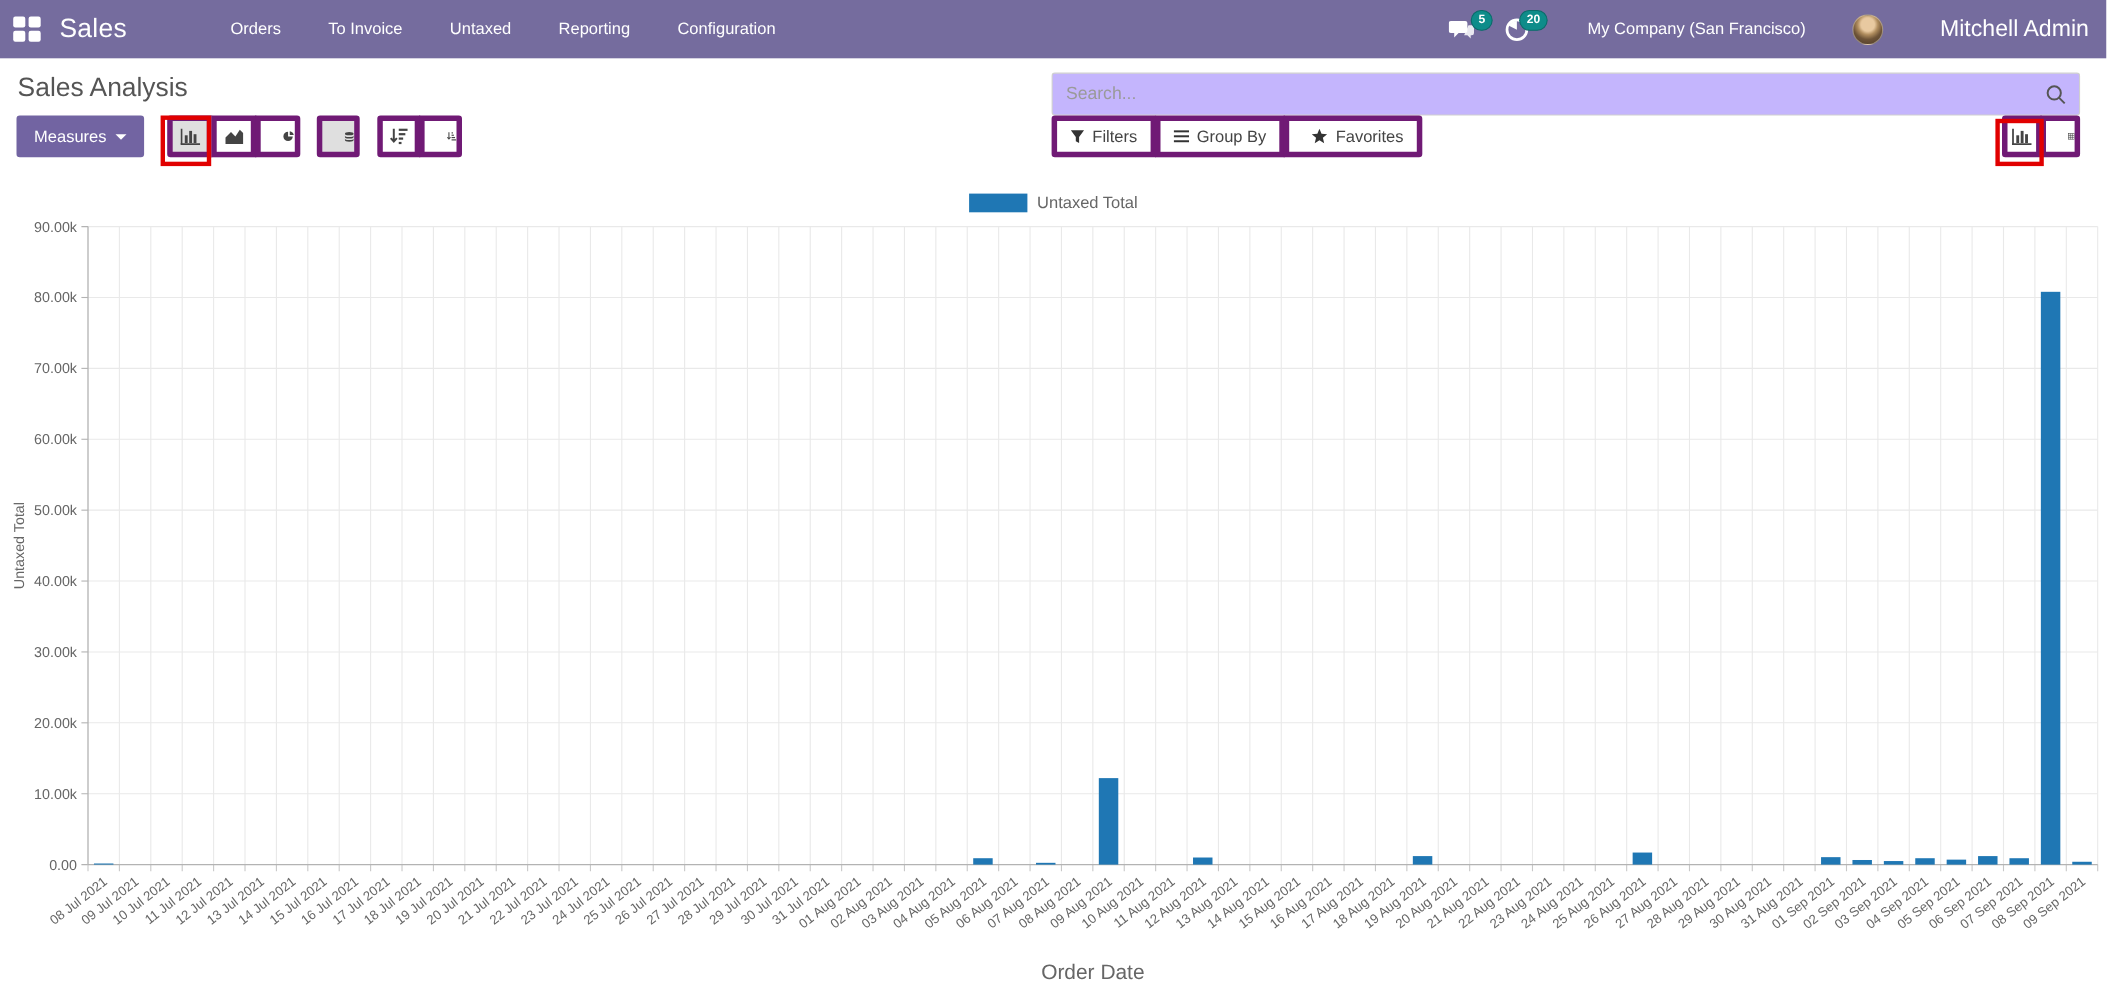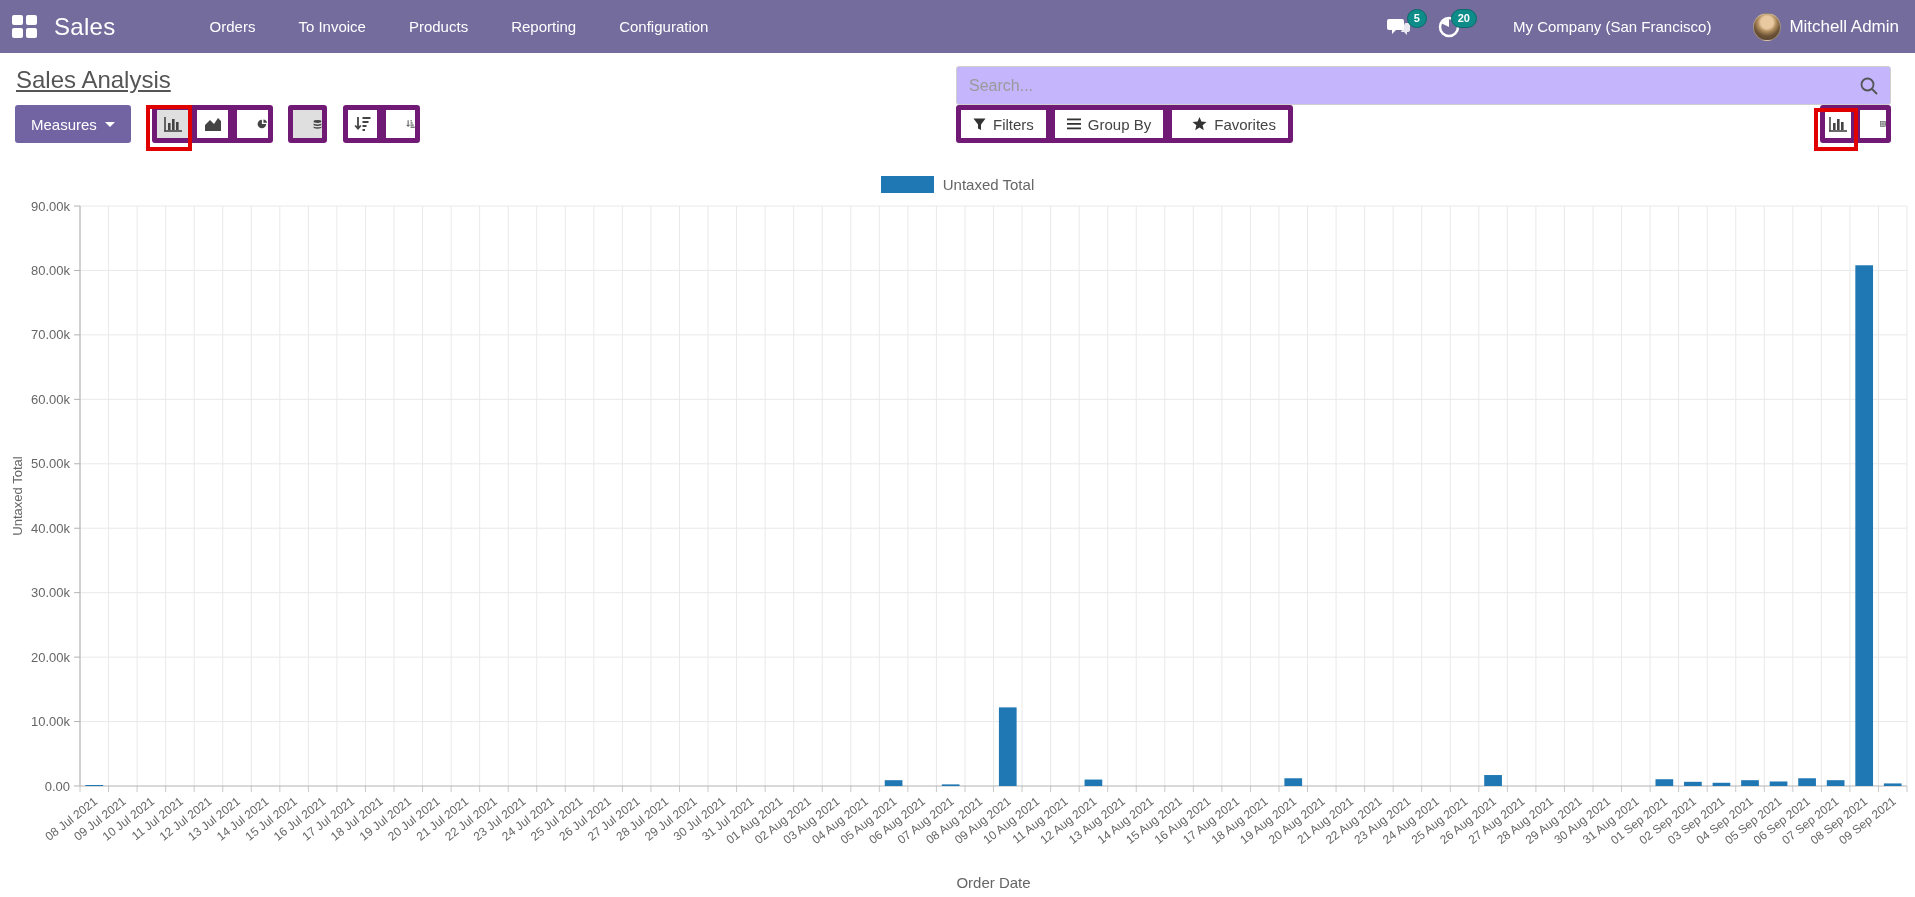--- a/index.html
+++ b/index.html
@@ -35,24 +35,24 @@
     background: var(--badge-bg, #0E8C8A); border:1px solid #0A6B69;
     color:#fff; font-size:11px; font-weight:bold; line-height:1;
     border-radius:10px; padding:3px 6px;
   }
   .company-name { font-size:15px; margin:0 42px 0 26px; cursor:pointer; }
   .avatar {
     width:28px; height:28px; border-radius:50%; margin-right:8px; cursor:pointer;
     background: radial-gradient(circle at 50% 32%, #e8c9a0 0 28%, #b08d5e 42%, #6d5337 62%, #4a3826 100%);
     border:1px solid rgba(255,255,255,.35);
   }
-  .user-name { font-size:17px; cursor:pointer; }
+  .user-name { font-size:21px; cursor:pointer;margin-left:44px; }
 
   
-  .page-title { position:absolute; left:16px; top:66px; font-size:24px; color:#555;text-decoration:underline; }
+  .page-title { position:absolute; left:16px; top:66px; font-size:24px; color:#555; }
   .search-box {
     position:absolute; left:956px; top:66px; width:935px; height:39px;
     border:1px solid #cfcfcf; border-radius:3px; background:#c4b5fd;
   }
   .search-box input {
     width:100%; height:100%; border:none; outline:none; background:transparent;
     padding:0 40px 0 12px; font-size:16px; font-family:inherit; color:#333;
   }
   .search-box input::placeholder { color:#9a9a9a; }
   .search-glass { position:absolute; right:10px; top:8px; cursor:pointer; }
@@ -88,39 +88,39 @@
   .legend-swatch { width:53px; height:17px; background:#1F77B4; }
   .legend-label { font-size:15px; color:#666; }
 
   .y-axis-title {
     position:absolute; left:10px; top:496px; white-space:nowrap;
     transform: rotate(-90deg) translateX(-50%); transform-origin:0 0;
     font-size:13px; color:#666;
   }
   .x-axis-title {
     position:absolute; left:80px; width:1827px; top:874px; text-align:center;
-    font-size:15px; color:#666;
+    font-size:19px; color:#666;
   }
   #chart-svg { position:absolute; left:0; top:160px; }
 </style>
 </head>
 <body>
 
 <div class="navbar">
   <div class="apps-icon">
     <span></span>
       <span></span>
       <span></span>
       <span></span>
   </div>
   <div class="brand">Sales</div>
   <div class="menu">
     <div class="menu-item">Orders</div>
     <div class="menu-item">To Invoice</div>
-    <div class="menu-item">Products</div>
+    <div class="menu-item">Untaxed</div>
     <div class="menu-item">Reporting</div>
     <div class="menu-item">Configuration</div>
   </div>
   <div class="nav-right">
     <div class="nav-icon-wrap">
       <svg width="24" height="22" viewBox="0 0 24 22">
         <path d="M2 3 h13 a2 2 0 0 1 2 2 v7 a2 2 0 0 1 -2 2 h-6 l-4 4 v-4 h-3 a2 2 0 0 1 -2 -2 v-7 a2 2 0 0 1 2 -2 z" fill="#fff"></path>
         <path d="M18 7 h3 a2 2 0 0 1 2 2 v5 a2 2 0 0 1 -2 2 h-1 v3 l-3 -3 h-3" fill="#fff" opacity="0.85"></path>
       </svg>
       <span class="badge">5</span>

